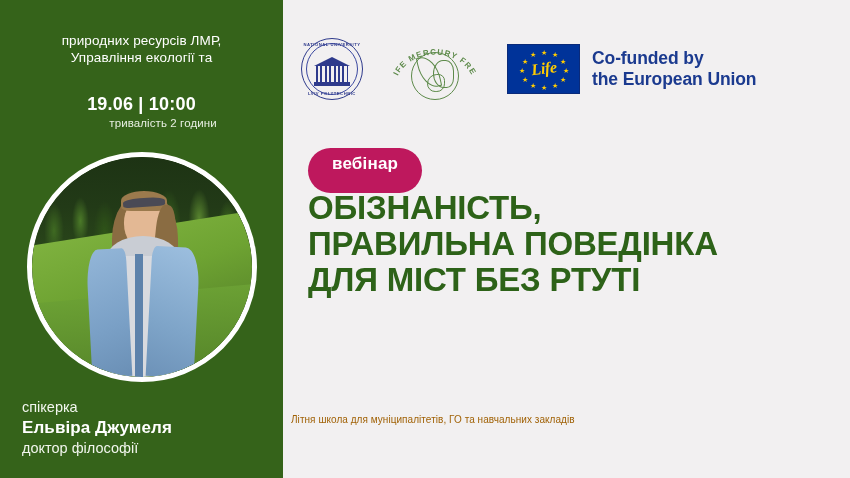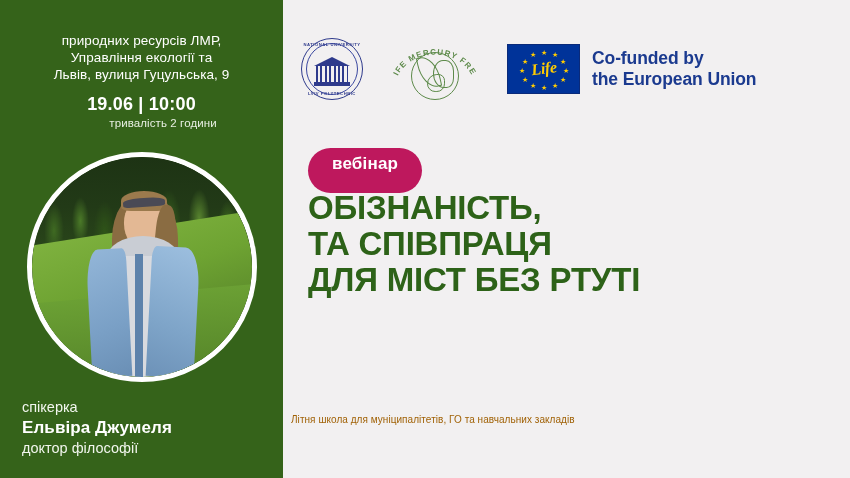--- a/index.html
+++ b/index.html
@@ -313,21 +313,20 @@
 </head>
 <body>
 
 <div class="poster">
 
   <div class="left-panel">
 
     <div class="org-block">
       <div class="org-line">природних ресурсів  ЛМР,</div>
       <div class="org-line">Управління екології та</div>
-      <div class="org-line">Львів, вулиця Гуцульська, 9</div>
     </div>
 
     <div class="datetime">19.06 | 10:00</div>
     <div class="duration">тривалість 2 години</div>
 
     <div class="photo-wrap">
       <div class="photo-inner">
         <div class="ph-forest"></div>
         <div class="ph-trees"></div>
         <div class="ph-grass"></div>
@@ -403,20 +402,20 @@
           <div class="eu-text">Co-funded by</div>
           <div class="eu-text">the European Union</div>
         </div>
       </div>
     </div>
 
     <div class="badge">вебінар</div>
 
     <div class="title">
       <div>Обізнаність,</div>
-      <div>та співпраця</div>
+      <div>Правильна поведінка</div>
       <div>для міст без ртуті</div>
     </div>
 
     <div class="footer">Літня школа для муніципалітетів, ГО та навчальних закладів</div>
   </div>
 
 </div>
 
 </body></html>

